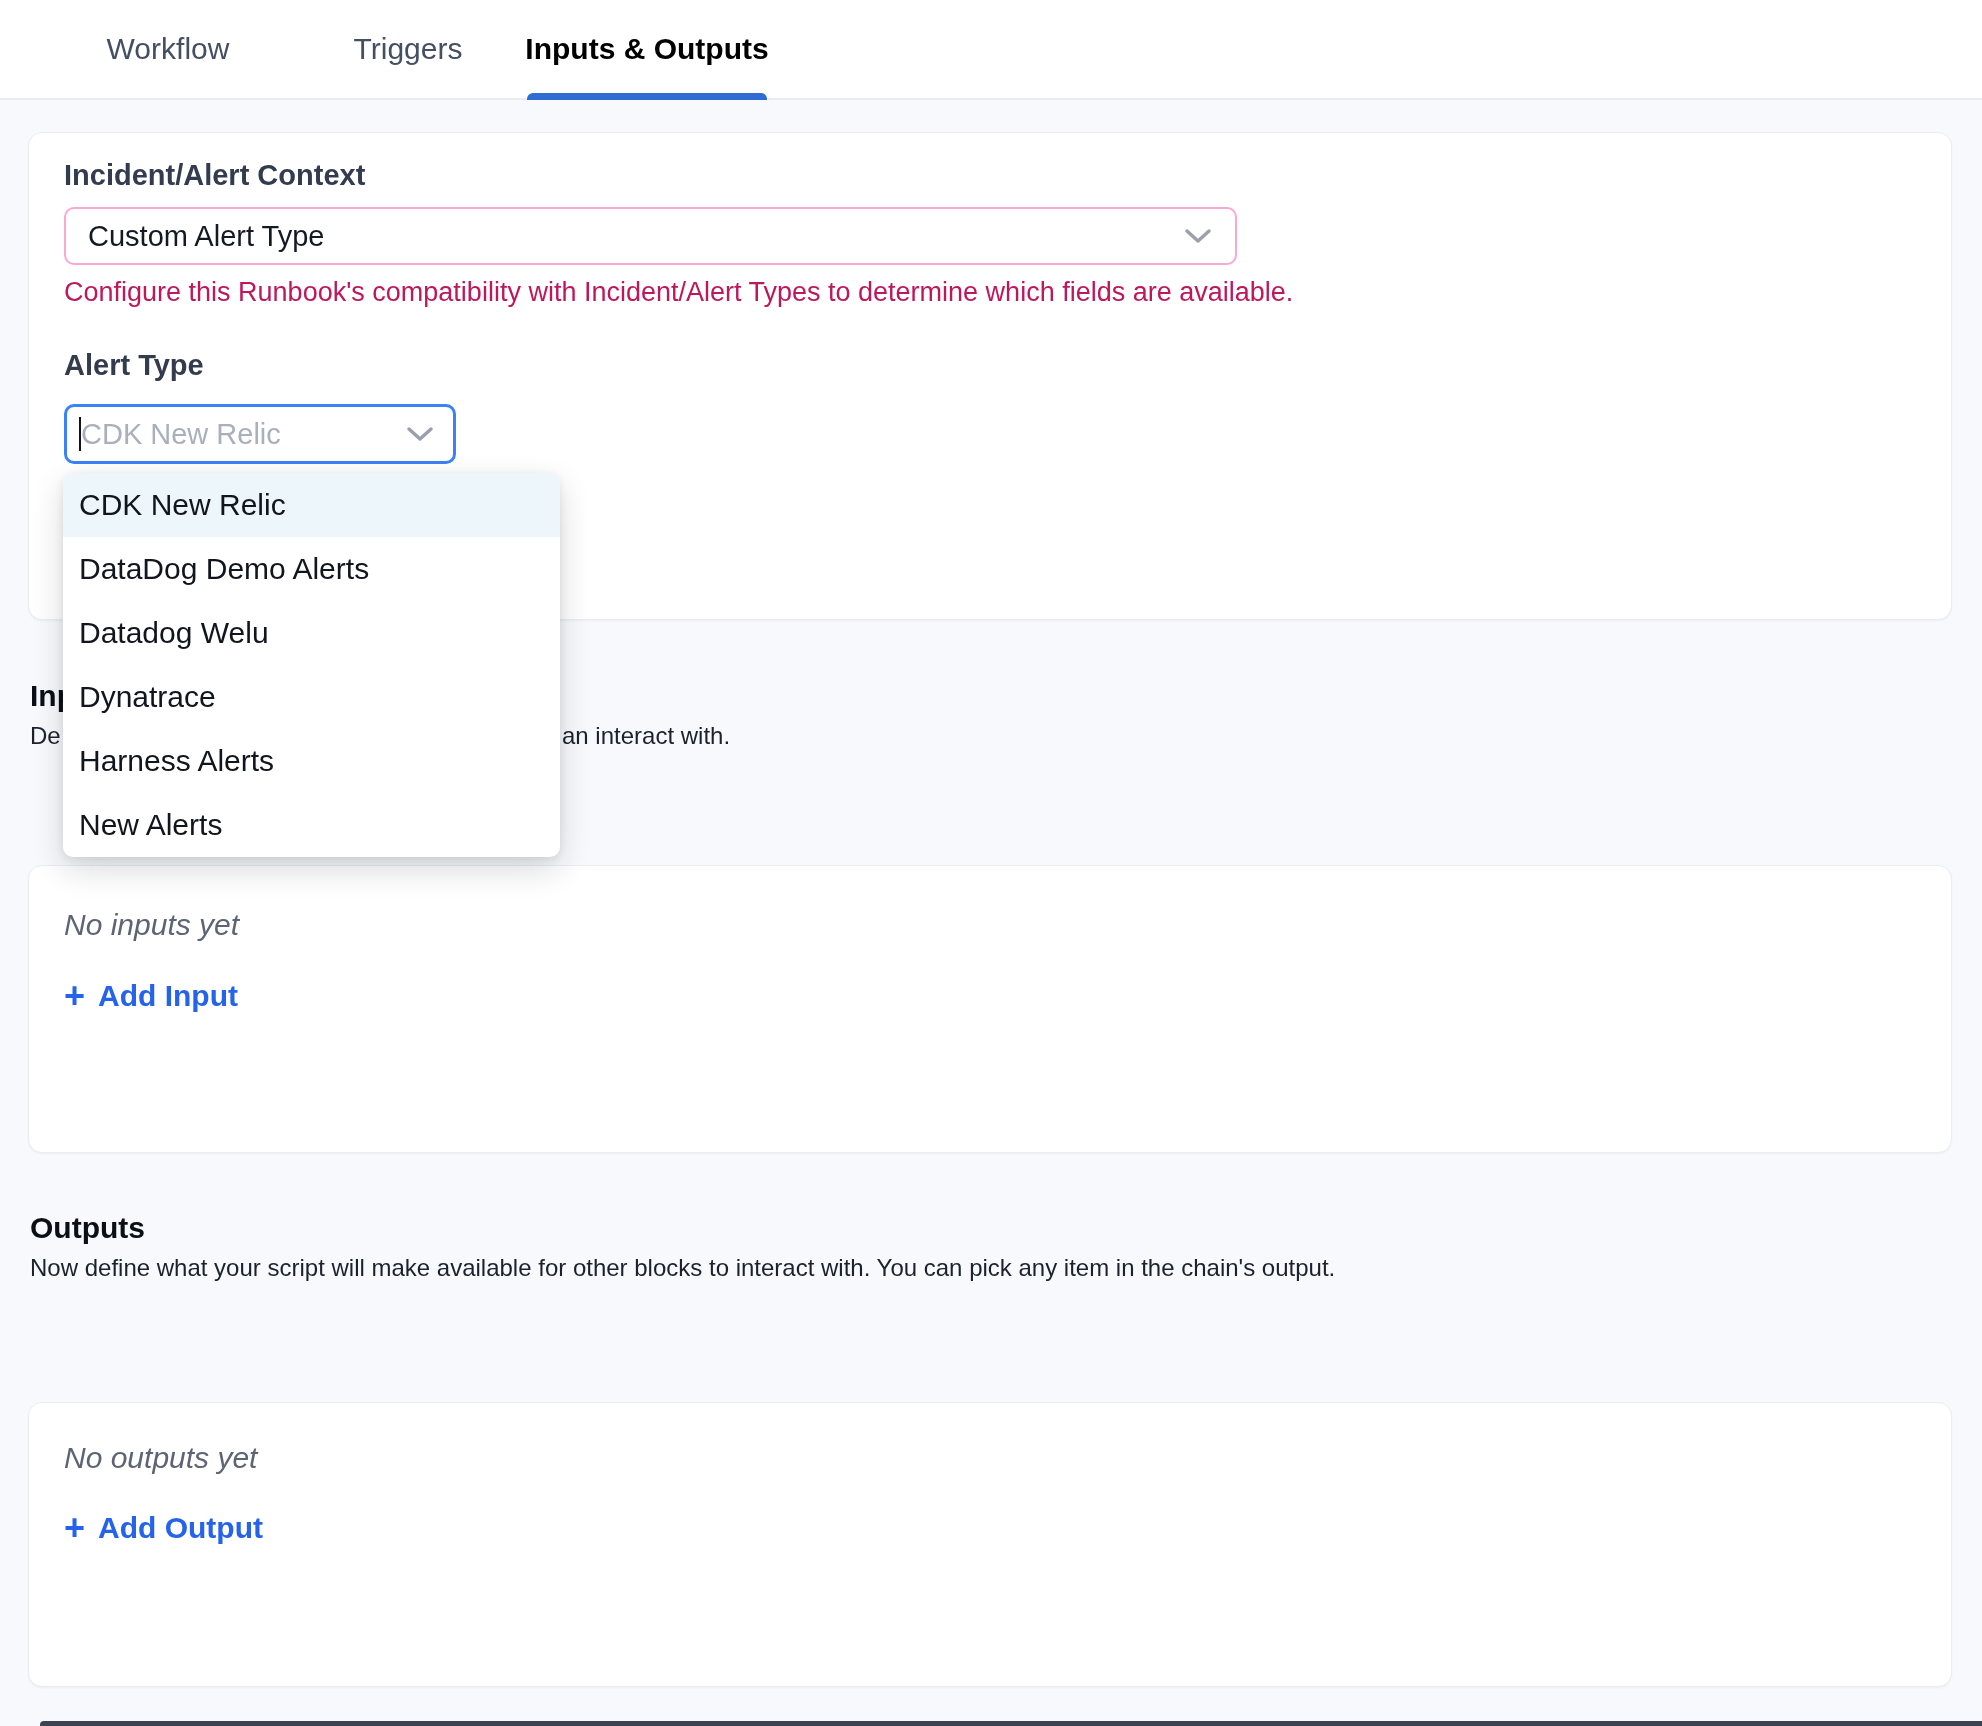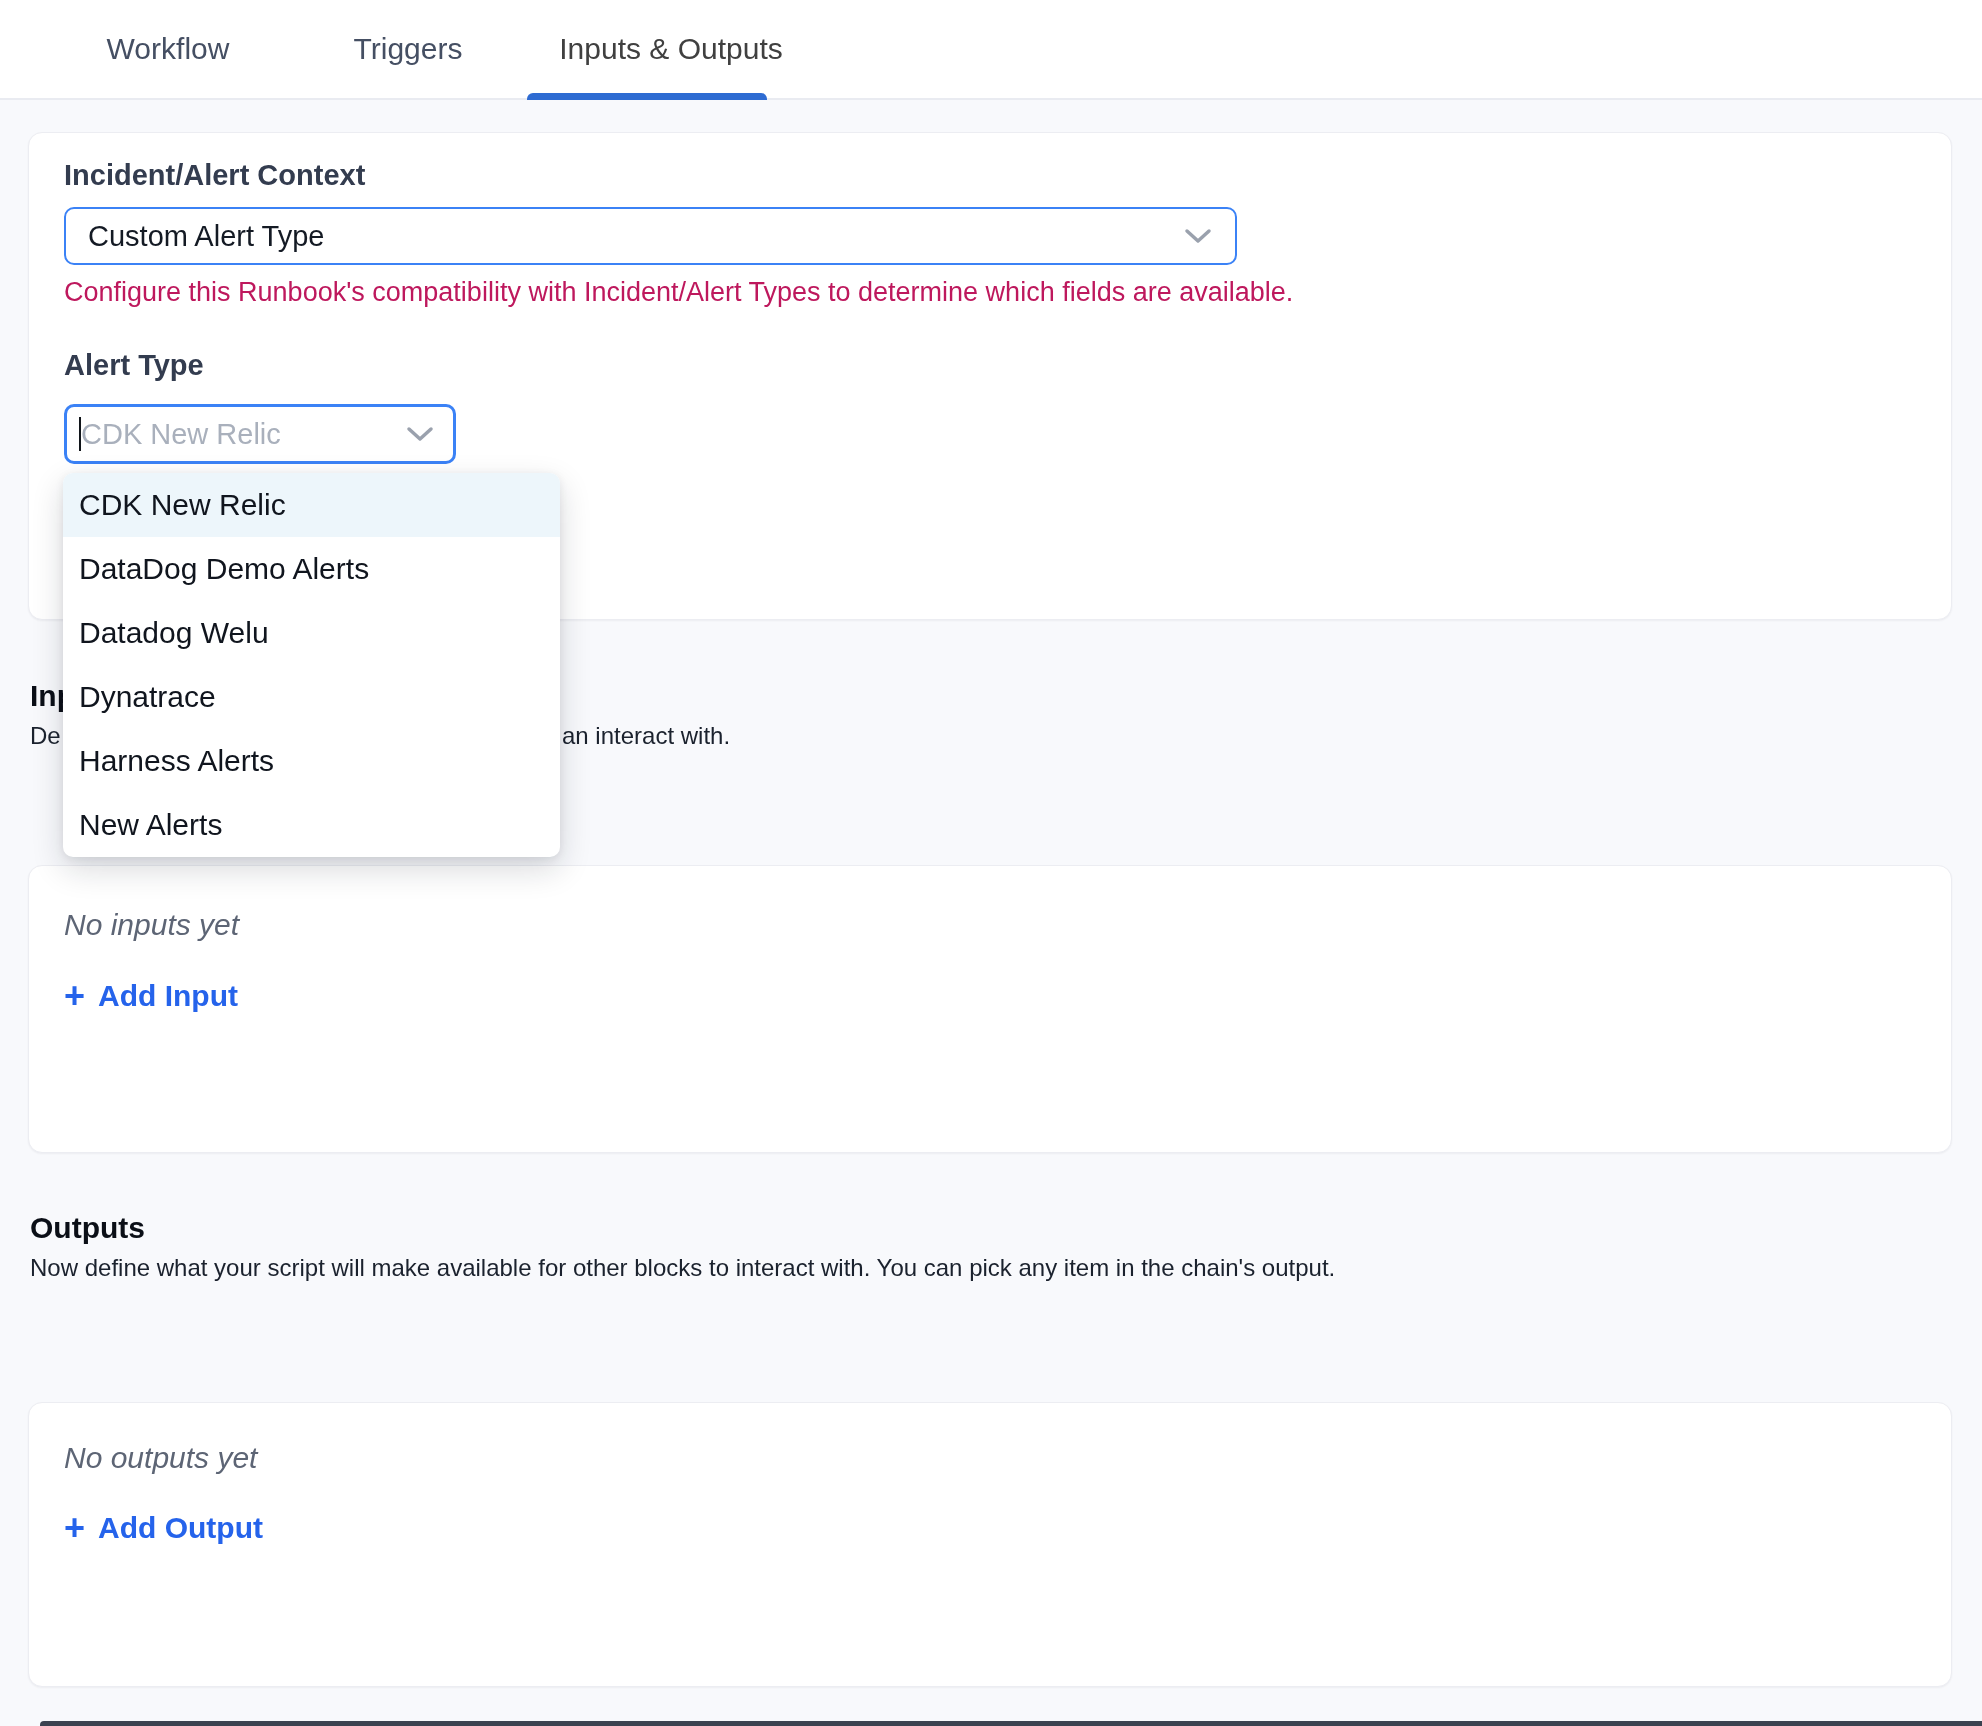--- a/index.html
+++ b/index.html
@@ -17,21 +17,21 @@
     position:absolute;left:0;top:0;width:1982px;height:100px;
     background:#ffffff;border-bottom:2px solid #e9ebf1;box-sizing:border-box;
   }
   .tab{
     position:absolute;top:0;height:98px;
     display:flex;align-items:center;justify-content:center;
     font-size:30px;color:#454f63;cursor:pointer;white-space:nowrap;
   }
   .tab-workflow{left:110px;width:116px;}
   .tab-triggers{left:357px;width:102px;}
-  .tab-io{left:527px;width:240px;font-weight:400;color:#404040;margin-left:24px;}
+  .tab-io{left:527px;width:240px;font-weight:700;color:#000000;}
   .tab-underline{
     position:absolute;left:527px;top:93px;width:240px;height:7px;
     background:#2e6bd2;border-radius:6px 6px 0 0;
   }
   
   .card{
     position:absolute;left:28px;width:1924px;
     background:#ffffff;border:1px solid #ecedf2;border-radius:14px;
     box-shadow:0 1px 2px rgba(16,24,40,.05);
     box-sizing:border-box;
@@ -42,21 +42,21 @@
 
   .field-label{
     position:absolute;left:35px;
     font-size:29px;font-weight:600;color:#333c4f;white-space:nowrap;
   }
   .label-context{top:26px;}
   .label-alert-type{top:216px;}
 
   .select{
     position:absolute;left:35px;top:74px;width:1173px;height:58px;
-    border:2px solid #3b82f6;border-radius:10px;background:#fff;
+    border:2px solid #f9a8d4;border-radius:10px;background:#fff;
     display:flex;align-items:center;
     padding:0 22px;box-sizing:border-box;cursor:pointer;
   }
   .select-value{flex:1;font-size:29px;color:#141a24;white-space:nowrap;}
   .help{
     position:absolute;left:35px;top:144px;margin:0;
     font-size:27px;color:#be185d;white-space:nowrap;
   }
   .combobox{
     position:absolute;left:35px;top:271px;width:392px;height:60px;

